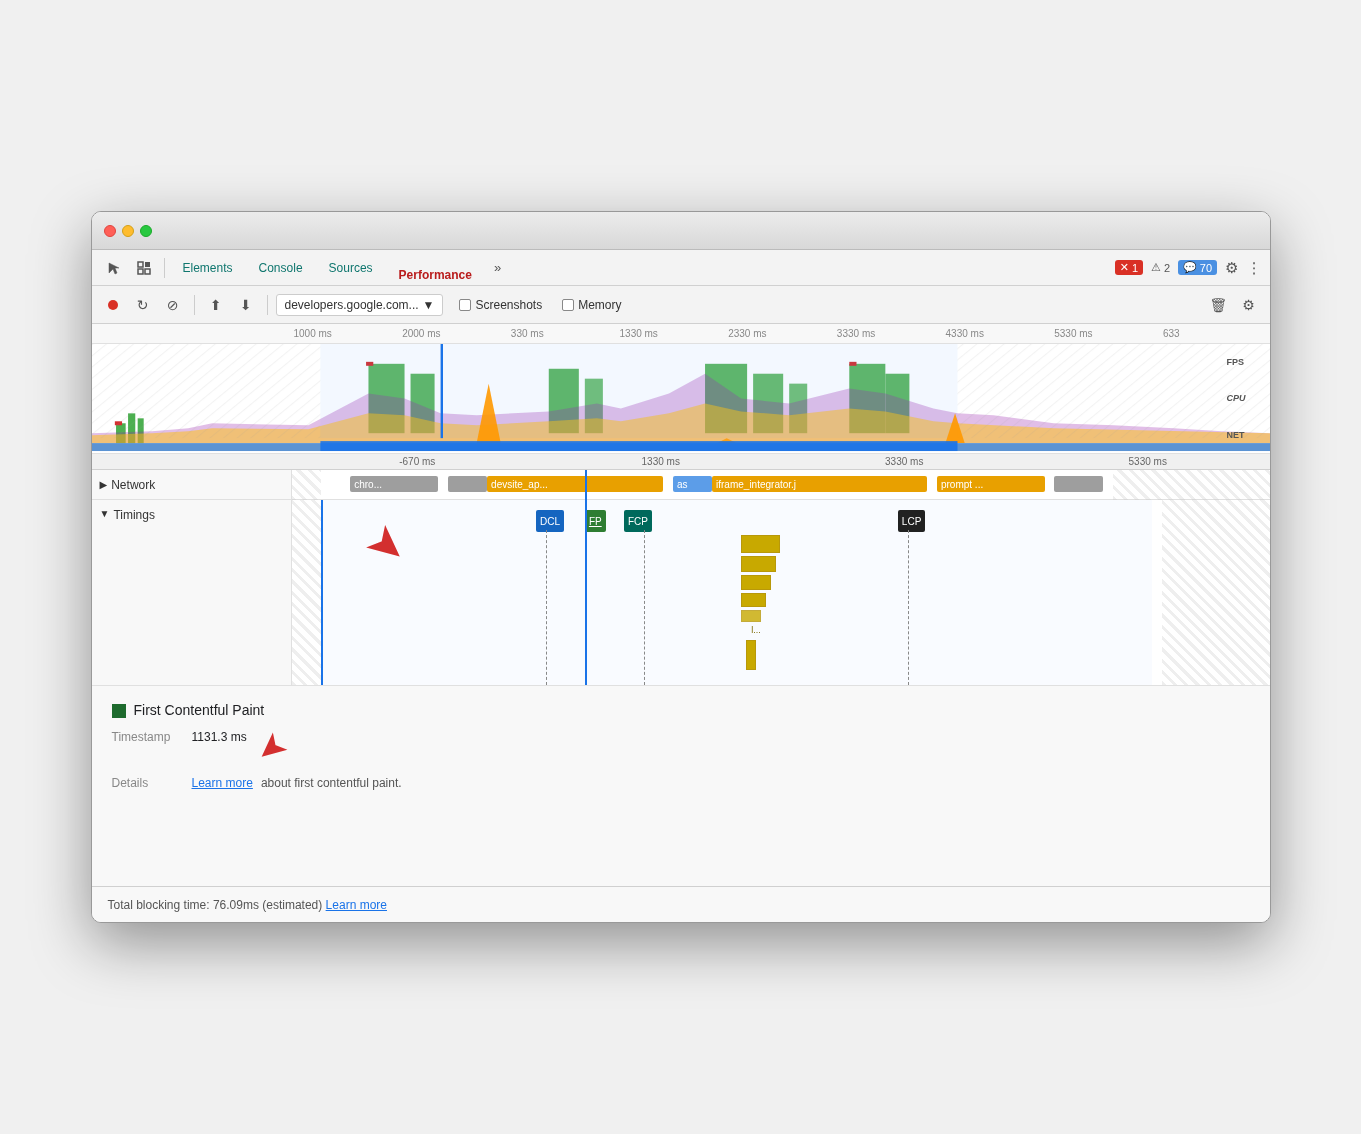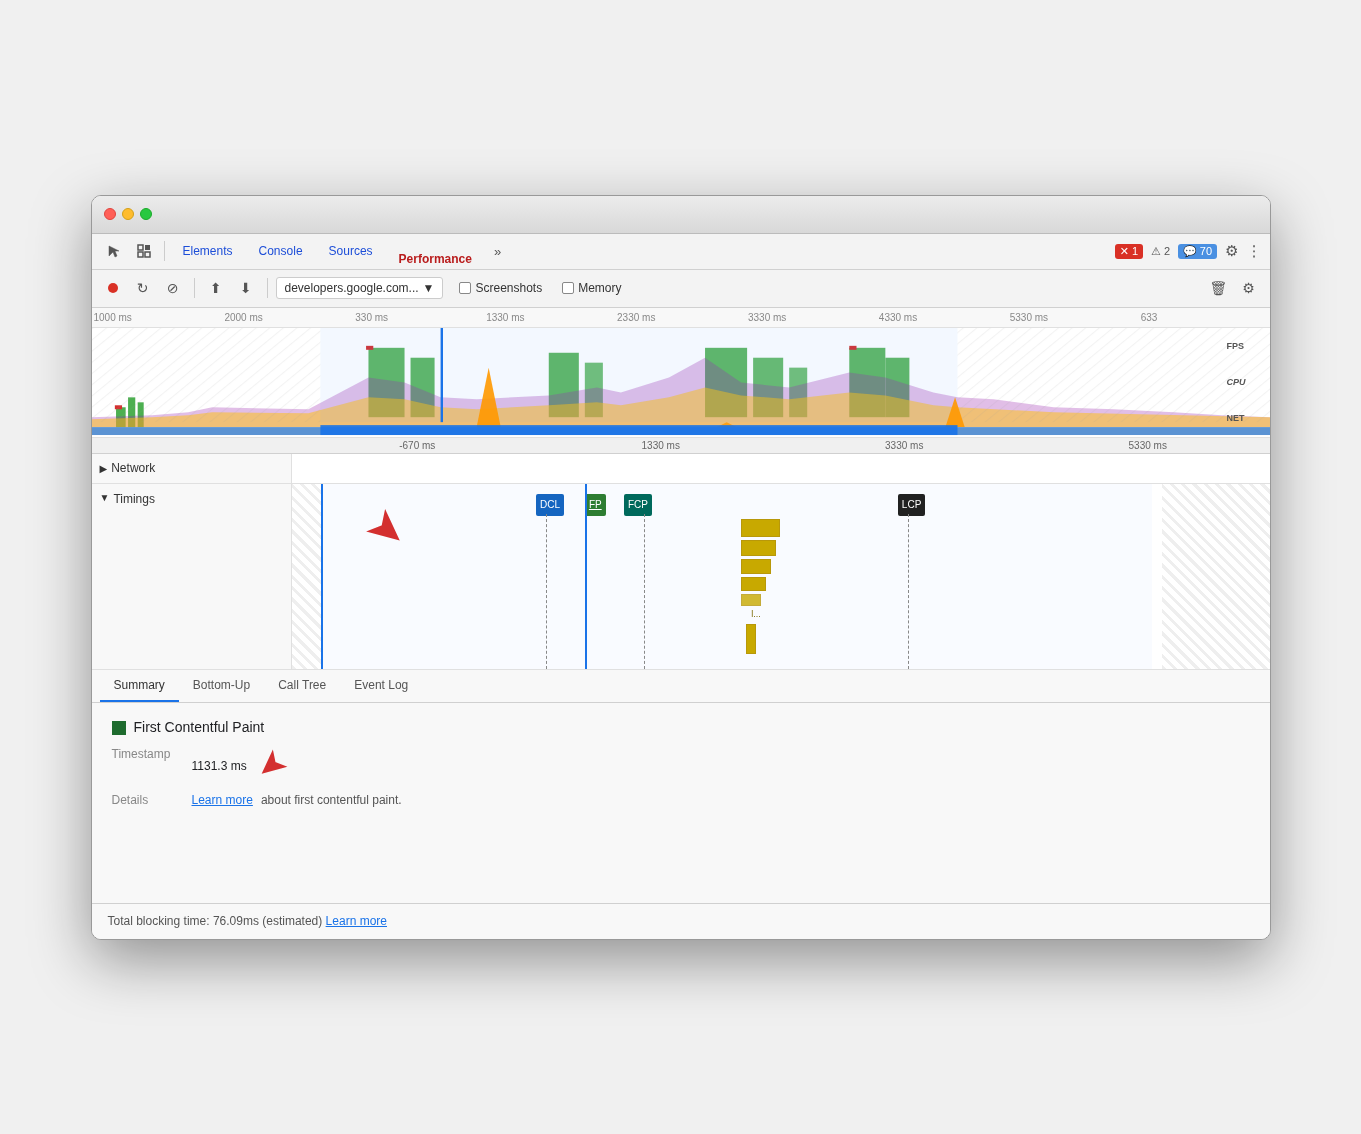--- a/index.html
+++ b/index.html
@@ -73,21 +73,21 @@
     }
     .nav-divider {
       width: 1px;
       height: 20px;
       background: #ccc;
       margin: 0 4px;
     }
     .nav-tab {
       padding: 6px 12px;
       font-size: 12px;
-      color: #1d4ed8;
+      color: #0f766e;
       cursor: pointer;
       border-radius: 3px;
     }
     .nav-tab.active {
       color: #b91c1c;
       font-weight: 600;
       border-bottom: 2px solid #1a73e8;
       border-radius: 0;
       margin-top: 17px;
     }
@@ -187,20 +187,21 @@
       border-radius: 2px;
       background: white;
     }
     .toolbar-spacer { flex: 1; }
     .timeline-ruler {
       background: #f8f8f8;
       height: 20px;
       border-bottom: 1px solid #e0e0e0;
       display: flex;
       align-items: center;
+      padding-left: 200px;
       font-size: 10px;
       color: #888;
       position: relative;
     }
     .ruler-marks {
       display: flex;
       gap: 0;
       width: 100%;
     }
     .ruler-mark {
@@ -336,21 +337,21 @@
     .detail-label {
       color: #888;
       font-size: 12px;
       width: 80px;
       flex-shrink: 0;
     }
     .detail-value {
       font-size: 12px;
       color: #202124;
       display: flex;
-      align-items: center;
+      align-items: flex-start;
       gap: 8px;
     }
     .detail-link {
       color: #1a73e8;
       text-decoration: underline;
       cursor: pointer;
     }
     .detail-text {
       color: #555;
     }
@@ -617,20 +618,35 @@
           <div class="ruler2-mark">3330 ms</div>
           <div class="ruler2-mark">5330 ms</div>
         </div>
       </div>
 
       <div class="timeline-section network-row">
         <div class="section-label">
           <span style="font-size:10px;">▶</span>
           <span>Network</span>
         </div>
+        <div class="section-content" style="position:relative; height:30px;">
+
+          <div style="position:absolute; left:30%; top:0; bottom:0; width:2px; background:#1a73e8; z-index:10;"></div>
+
+          <div class="net-item net-item-gray" style="left:6%; width:9%; top:6px;">chro...</div>
+          <div class="net-item" style="left:16%; width:4%; top:6px; background:#9e9e9e;"></div>
+          <div class="net-item net-item-yellow" style="left:20%; width:18%; top:6px;">devsite_ap...</div>
+          <div class="net-item net-item-blue" style="left:39%; width:4%; top:6px;">as</div>
+          <div class="net-item net-item-yellow" style="left:43%; width:22%; top:6px;">iframe_integrator.j</div>
+          <div class="net-item net-item-yellow" style="left:66%; width:11%; top:6px;">prompt ...</div>
+          <div class="net-item net-item-gray" style="left:78%; width:5%; top:6px;"></div>
+
+          <div class="hatched" style="left:0; width:3%;"></div>
+          <div class="hatched" style="left:84%; right:0;"></div>
+        </div>
       </div>
 
       <div class="timeline-section" style="min-height:185px; position:relative;">
         <div class="section-label" style="align-items:flex-start; padding-top:8px;">
           <span style="font-size:10px;">▼</span>
           <span>Timings</span>
         </div>
         <div class="section-content" style="position:relative; min-height:185px;">
 
           <div style="position:absolute; left:3%; width:85%; top:0; bottom:0; background:rgba(200,220,255,0.1); border-left:2px solid #1a73e8;"></div>
@@ -659,26 +675,20 @@
           <div style="position:absolute; left:8%; top:20px; font-size:42px; color:#d32f2f; font-weight:900; transform:rotate(40deg); pointer-events:none;">➤</div>
 
           <div class="hatched" style="left:0; width:3%;"></div>
           <div class="hatched" style="left:89%; right:0;"></div>
         </div>
       </div>
     </div>
 
     <div class="bottom-panel">
 
-      <div class="bottom-tabs">
-        <div class="bottom-tab active">Summary</div>
-        <div class="bottom-tab">Bottom-Up</div>
-        <div class="bottom-tab">Call Tree</div>
-        <div class="bottom-tab">Event Log</div>
-      </div>
 
       <div class="bottom-content" style="min-height: 200px;">
         <div class="section-heading">
           <div class="fcp-square"></div>
           <span>First Contentful Paint</span>
         </div>
 
         <div class="detail-row">
           <span class="detail-label">Timestamp</span>
           <div class="detail-value">

